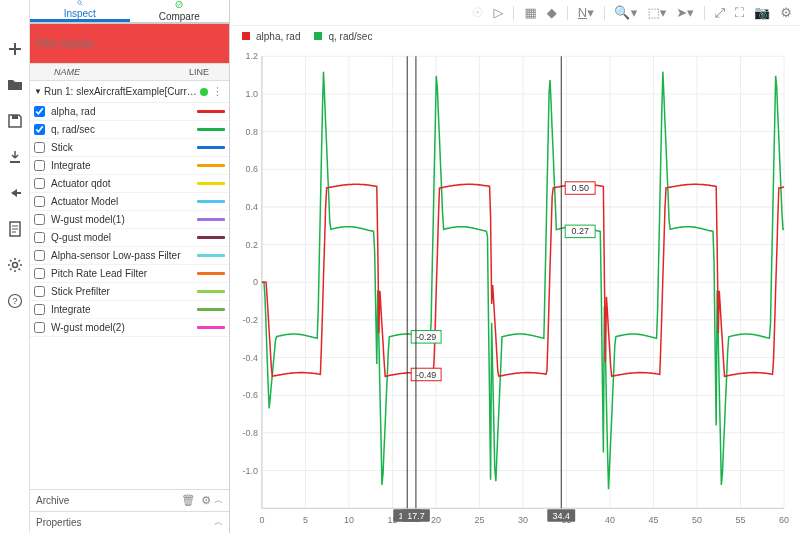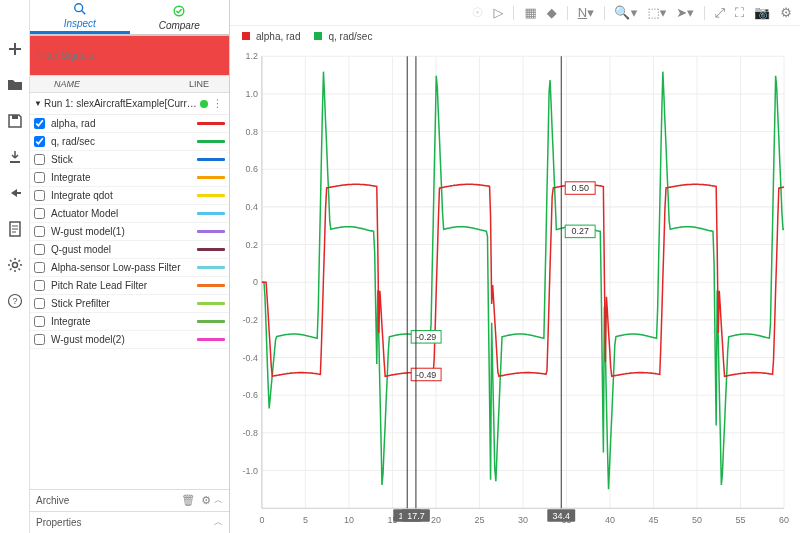--- a/index.html
+++ b/index.html
@@ -1,21 +1,21 @@
 <!DOCTYPE html>
 <html><head>
 <meta charset="utf-8">
 <style>
   * { box-sizing: border-box; margin: 0; padding: 0; font-family: Arial, Helvetica, sans-serif; }
   html, body { width: 800px; height: 533px; overflow: hidden; background: #fff; }
   .root { display: flex; width: 800px; height: 533px; }
   .left-rail { width: 30px; background: #fff; border-right: 1px solid #e0e0e0; display: flex; flex-direction: column; align-items: center; padding-top: 40px; gap: 18px; }
   .left-rail .ico { width: 18px; height: 18px; color: #555; cursor: pointer; display:flex; align-items:center; justify-content:center; }
   .signal-panel { width: 200px; display: flex; flex-direction: column; border-right: 1px solid #d0d0d0; background:#fff; }
-  .tabbar { display: flex; height: 36px; border-bottom: 2px solid #ccc; font-style: italic; }
+  .tabbar { display: flex; height: 24px; border-bottom: 2px solid #ccc; }
   .tab { flex: 1; display: flex; flex-direction: column; align-items: center; justify-content:center; font-size: 10px; color: #333; cursor:pointer; gap:2px; }
   .tab.active { border-bottom: 3px solid #1a75cf; color:#1a75cf; }
   .filter { width: 100%; border: none; border-bottom: 1px solid #ddd; padding: 14px 6px; font-size: 10px; outline: none; background:#ef4444; }
   .col-header { display: flex; font-size: 9px; color:#555; background:#f5f5f5; border-bottom:1px solid #ddd; padding:3px 4px 3px 24px; }
   .col-header .c1 { flex: 1; font-style: italic; }
   .col-header .c2 { width: 36px; text-align:left; }
   .run-row { display:flex; align-items:center; font-size:10px; padding:4px; border-bottom:1px solid #eee; color:#333; cursor:pointer; gap:2px;}
   .run-caret { font-size:8px; }
   .run-status { width:8px; height:8px; border-radius:50%; margin-left:auto; }
   .run-more { font-size:11px; color:#888; padding:0 2px; }
@@ -142,21 +142,21 @@
           <span class="sig-name">Stick</span>
           <span class="sig-swatch" style="background: rgb(26, 111, 214);"></span>
         </div>
         <div class="sig-row">
           <input type="checkbox" style="">
           <span class="sig-name">Integrate</span>
           <span class="sig-swatch" style="background: rgb(244, 160, 0);"></span>
         </div>
         <div class="sig-row">
           <input type="checkbox" style="">
-          <span class="sig-name">Integrate qdot</span>
+          <span class="sig-name">Actuator qdot</span>
           <span class="sig-swatch" style="background: rgb(242, 214, 0);"></span>
         </div>
         <div class="sig-row">
           <input type="checkbox" style="">
           <span class="sig-name">Actuator Model</span>
           <span class="sig-swatch" style="background: rgb(85, 195, 240);"></span>
         </div>
         <div class="sig-row">
           <input type="checkbox" style="">
           <span class="sig-name">W-gust model(1)</span>

